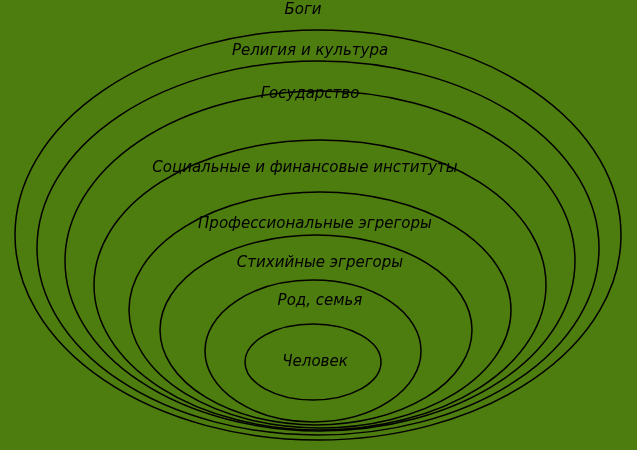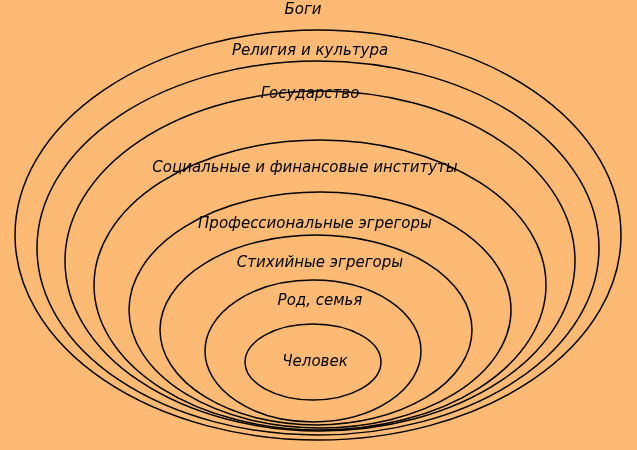--- a/index.html
+++ b/index.html
@@ -4,21 +4,21 @@
 <style>
   html, body {
     margin: 0;
     padding: 0;
     background: #ffffff;
   }
   .stage {
     position: relative;
     width: 637px;
     height: 450px;
-    background: #fdba74;
+    background: #4d7c0f;
     overflow: hidden;
   }
   svg {
     display: block;
   }
   .ring {
     fill: none;
     stroke: #000000;
     stroke-width: 1.5;
   }

